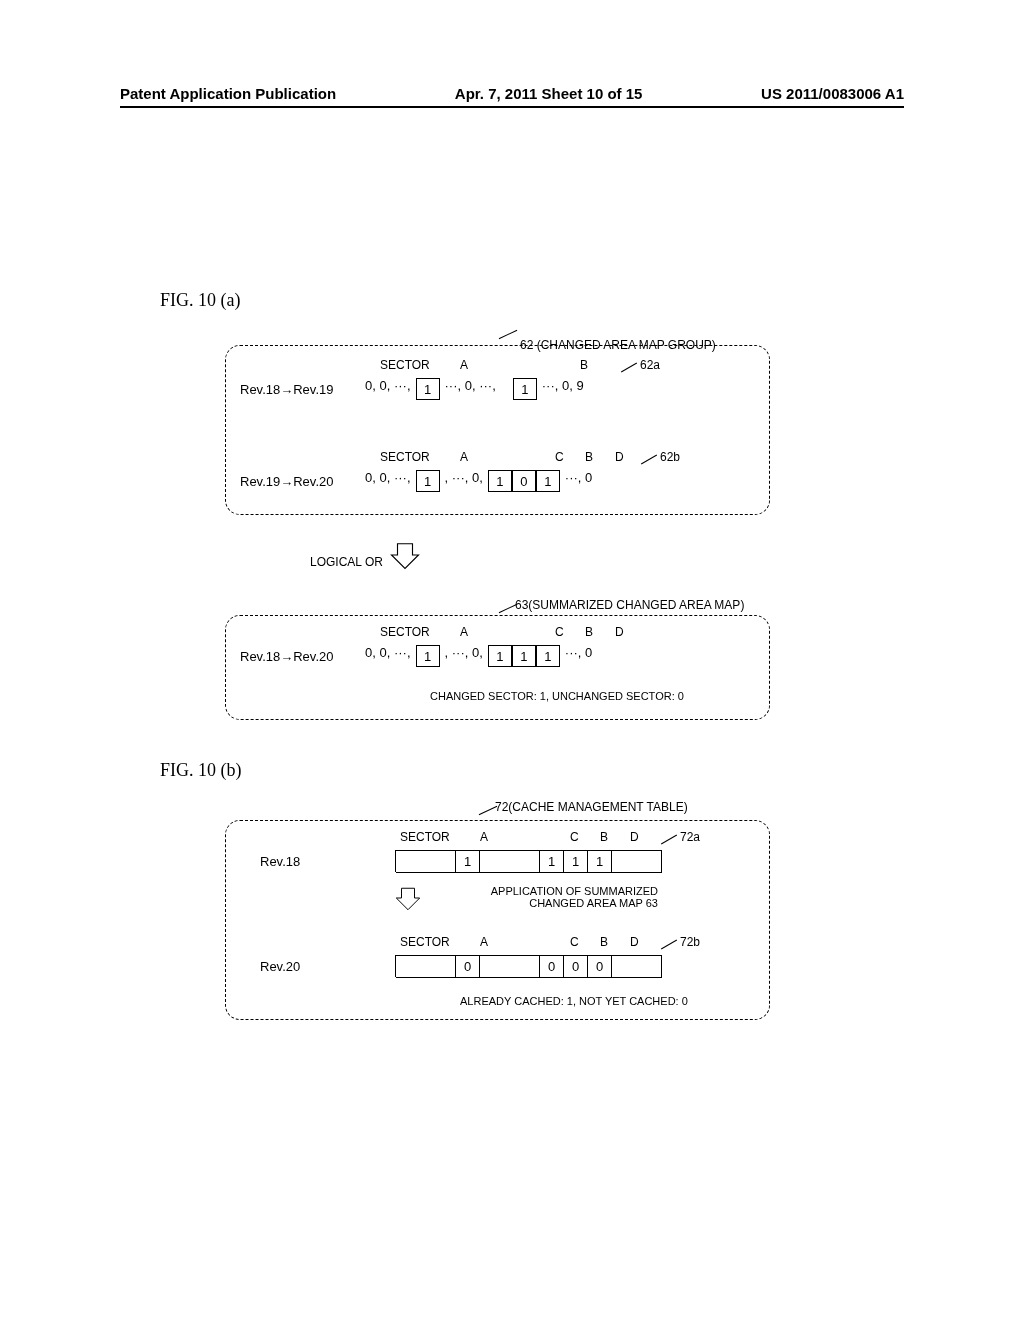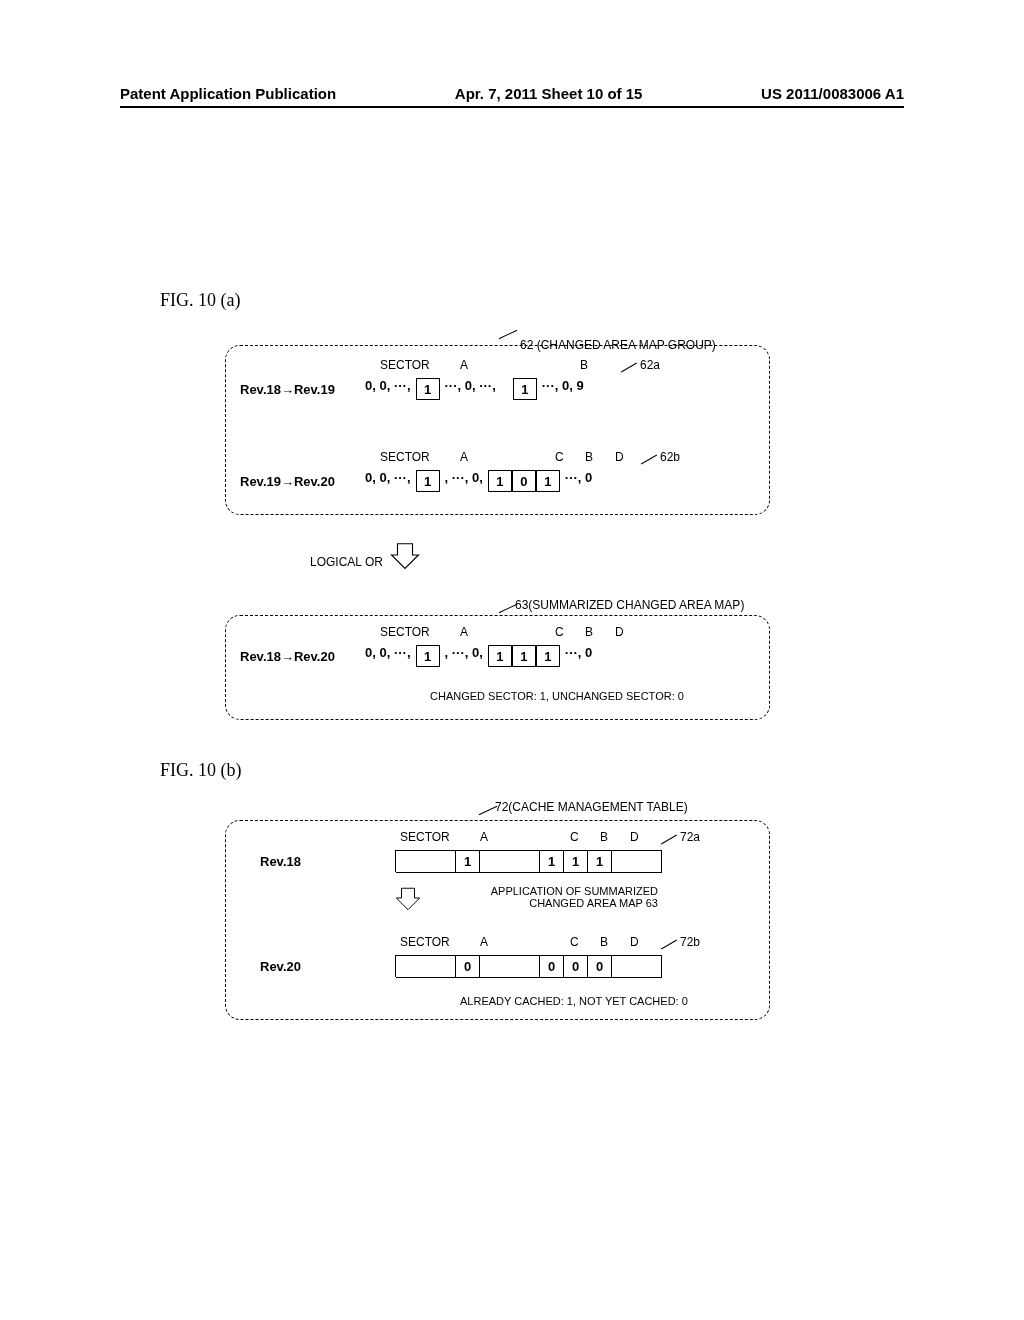--- a/index.html
+++ b/index.html
@@ -46,21 +46,20 @@
     .callout-62 { top: 322px; left: 520px; margin-top: 16px; }
     .callout-63 { top: 598px; left: 515px; }
     .callout-72 { top: 800px; left: 495px; }
     .callout-line-62 { position: absolute; top: 334px; left: 498px; width: 20px; height: 1px; border-top: 1px solid #000; transform: rotate(-25deg); }
     .callout-line-63 { position: absolute; top: 608px; left: 498px; width: 20px; height: 1px; border-top: 1px solid #000; transform: rotate(-25deg); }
     .callout-line-72 { position: absolute; top: 810px; left: 478px; width: 20px; height: 1px; border-top: 1px solid #000; transform: rotate(-25deg); }
     .row {
       position: absolute;
       display: flex;
       align-items: center;
-      font-weight: bold;
     }
     .row-label {
       font-size: 13px;
       width: 135px;
       padding-left: 15px;
     }
     .data-cell {
       display: inline-flex;
       align-items: center;
       justify-content: center;

